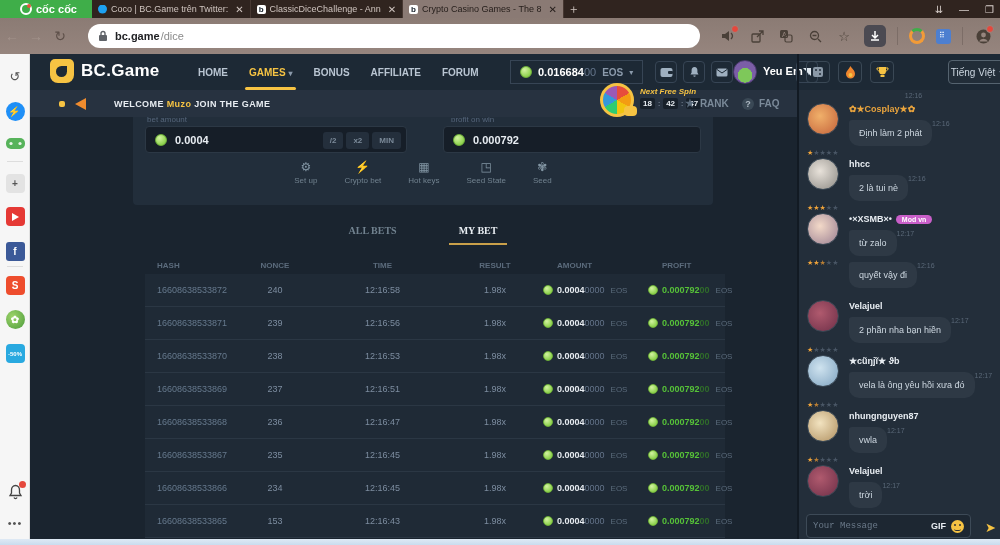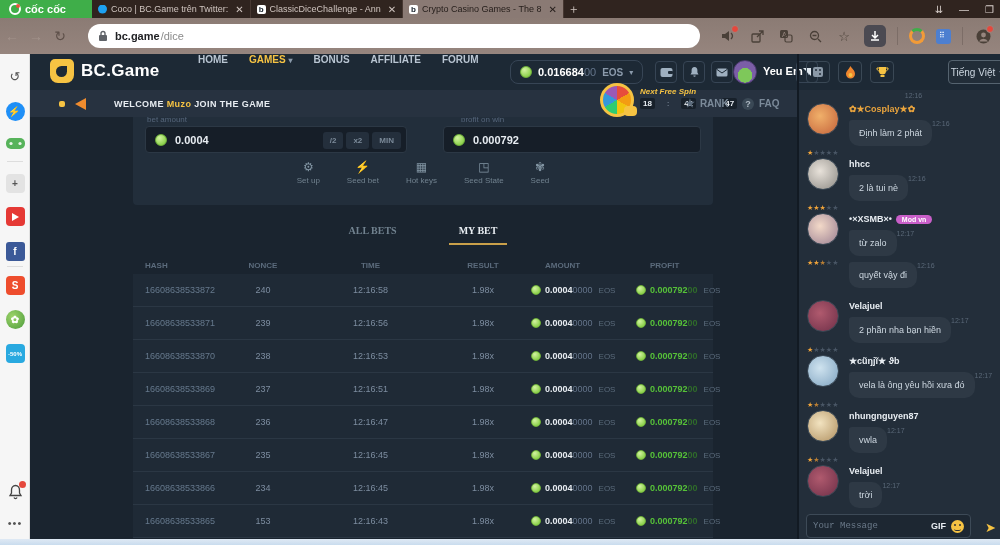--- a/index.html
+++ b/index.html
@@ -2,21 +2,21 @@
 <html><head>
 <meta charset="utf-8">
 <style>
   * { margin:0; padding:0; box-sizing:border-box; }
   html,body { background:#111; }
   body { font-family:"Liberation Sans", sans-serif; }
   .frame { position:relative; width:1000px; height:545px; overflow:hidden; background:#1a242f; }
 
   
   .tabbar { position:absolute; left:0; top:0; width:1000px; height:18px; background:#30241f; display:flex; align-items:stretch; }
-  .brand { width:92px; background:#3fae49; color:#fff; font-weight:bold; font-size:11px; display:flex; align-items:center; gap:4px; padding-left:9px; }
+  .brand { width:92px; background:#3fae49; color:#fff; font-weight:bold; font-size:11px; display:flex; align-items:center; gap:4px; padding-left:20px; }
   .brand .logo-ring { width:12px; height:12px; border-radius:50%; border:2px solid #fff; background:#3fae49; position:relative; }
   .brand .logo-ring:after { content:""; position:absolute; right:-1px; top:-1px; width:4px; height:4px; border-radius:50%; background:#e5533d; }
   .tab { display:flex; align-items:center; gap:4px; padding:0 6px; color:#cfc4bf; font-size:9px; border-right:1px solid #473832; max-width:175px; }
   .tab .fav { width:9px; height:9px; border-radius:2px; flex:0 0 auto; }
   .fav-tw { background:#1da1f2; clip-path:circle(50%); }
   .fav-bc { background:#fff; color:#16202a; font-size:8px; font-weight:bold; display:flex; align-items:center; justify-content:center; border-radius:2px; }
   .tab .ttl { white-space:nowrap; overflow:hidden; max-width:128px; }
   .tab .x { color:#cfc4bf; font-size:10px; margin-left:3px; cursor:pointer; }
   .tab.active { background:#8a7a74; color:#241d1a; }
   .tab.active .x { color:#241d1a; }
@@ -47,25 +47,25 @@
   .bell-wrap { position:relative; }
   .bell-wrap:after { content:""; position:absolute; right:-3px; top:-3px; width:7px; height:7px; border-radius:50%; background:#e5483d; }
 
   
   .site-header { position:absolute; left:30px; top:54px; width:970px; height:36px; background:#1d2935; }
   .vdivider { position:absolute; left:797px; top:54px; width:2px; height:491px; background:#121a23; }
   .logo { position:absolute; left:20px; top:5px; display:flex; align-items:center; gap:7px; }
   .logo-shield { width:24px; height:24px; background:#f6c343; border-radius:5px 5px 8px 8px; position:relative; }
   .logo-shield:after { content:""; position:absolute; left:6px; top:7px; width:11px; height:11px; background:#1d2935; border-radius:50% 0 50% 50%; }
   .logo-text { color:#fff; font-weight:bold; font-size:17px; letter-spacing:.3px; }
-  .nav { position:absolute; left:168px; top:0; height:36px; display:flex; gap:21px; }
+  .nav { position:absolute; left:168px; top:0; height:36px; display:flex; align-items:center; gap:21px; }
   .nav a { color:#b9c5d2; font-size:10px; font-weight:bold; text-decoration:none; position:relative; }
   .nav a.active { color:#f6c343; }
   .nav a.active:after { content:""; position:absolute; left:-4px; right:-4px; bottom:-12px; height:3px; background:#f6c343; border-radius:2px; }
-  .balance { position:absolute; left:480px; top:6px; height:24px; border:1px solid #374555; border-radius:8px; display:flex; align-items:center; gap:6px; padding:0 9px; }
+  .balance { position:absolute; left:480px; top:6px; height:24px; border:1px solid #374555; border-radius:0; display:flex; align-items:center; gap:6px; padding:0 9px; }
   .coin { width:12px; height:12px; border-radius:50%; background:radial-gradient(circle at 35% 30%, #d2f2a0, #8fd24f 70%); border:1.5px solid #6fb13a; flex:0 0 auto; }
   .bal-num { color:#fff; font-size:11px; font-weight:bold; }
   .bal-num .dim, .dim { color:#64748a; font-weight:normal; }
   .bal-cur { color:#8b9aab; font-size:10px; font-weight:bold; }
   .caret { color:#8b9aab; font-size:8px; }
   .hbtn { position:absolute; top:7px; width:22px; height:22px; border:1px solid #374555; border-radius:4px; display:flex; align-items:center; justify-content:center; }
   .avatar { position:absolute; left:703px; top:6px; width:24px; height:24px; border-radius:50%; background:radial-gradient(circle at 50% 65%, #7ec85a 0 40%, #7b5ea7 41%); border:1px solid #4b3a6e; }
   .uname { position:absolute; left:733px; top:11px; color:#fff; font-size:11px; font-weight:bold; }
   .uname .caret { margin-left:4px; }
 
@@ -76,21 +76,21 @@
   .banner { position:absolute; left:30px; top:90px; width:767px; height:27px; background:#273240; display:flex; align-items:center; }
   .mega { margin-left:45px; width:0; height:0; border-top:6px solid transparent; border-bottom:6px solid transparent; border-right:11px solid #f08c2e; position:relative; }
   .mega:after { content:""; position:absolute; left:-16px; top:-3px; width:6px; height:6px; background:#f6c343; border-radius:2px; }
   .banner-text { margin-left:28px; color:#e8edf2; font-size:9px; font-weight:bold; letter-spacing:.4px; }
   .banner-text .hl { color:#f6c343; }
   .spin { position:absolute; left:570px; top:-7px; display:flex; gap:6px; }
   .wheel { width:34px; height:34px; border-radius:50%; background:conic-gradient(#e74c3c 0 60deg,#f39c12 0 120deg,#f1c40f 0 180deg,#2ecc71 0 240deg,#3498db 0 300deg,#9b59b6 0 360deg); border:3px solid #f6c343; position:relative; }
   .wheel:after { content:""; position:absolute; right:-6px; bottom:-2px; width:13px; height:10px; background:#f6c343; border-radius:4px; }
   .spin-col { display:flex; flex-direction:column; gap:2px; padding-top:4px; }
   .spin-lbl { color:#f6c343; font-size:8px; font-weight:bold; font-style:italic; }
-  .timer { display:flex; gap:12px; align-items:center; color:#9fb0c0; font-size:8px; }
+  .timer { display:flex; gap:3px; align-items:center; color:#9fb0c0; font-size:8px; }
   .timer b { background:#17202a; color:#e8edf2; border-radius:2px; padding:1px 3px; font-size:8px; }
   .blink { display:flex; align-items:center; gap:5px; color:#7b8a99; font-size:10px; font-weight:bold; position:absolute; }
   .blink .ic { font-size:11px; color:#5b6b7c; }
   .faq-ic { width:12px; height:12px; border-radius:50%; background:#3a4855; color:#aeb9c4; font-size:9px; display:flex; align-items:center; justify-content:center; font-weight:bold; }
 
   .main-panel { position:absolute; left:133px; top:117px; width:580px; height:88px; background:#222e3b; border-radius:0 0 4px 4px; }
   .cut-lbl { position:absolute; top:-2px; font-size:8px; color:#55657a; overflow:hidden; height:7px; line-height:10px; }
   .inp { position:absolute; top:9px; height:27px; background:#161e28; border:1px solid #2c3845; border-radius:4px; display:flex; align-items:center; gap:8px; padding:0 9px; }
   .inp .val { color:#e8edf2; font-size:11px; font-weight:bold; }
   .inp-btns { position:absolute; right:5px; top:0; height:27px; display:flex; gap:3px; align-items:center; }
@@ -98,21 +98,21 @@
   .tools { position:absolute; left:0; top:44px; width:580px; display:flex; justify-content:center; gap:27px; }
   .tool { display:flex; flex-direction:column; align-items:center; gap:3px; color:#71828f; }
   .tool .tg { font-size:12px; color:#8295a3; line-height:12px; }
   .tool .tl { font-size:8px; }
 
   .bet-tabs { position:absolute; left:133px; top:225px; width:580px; display:flex; justify-content:center; gap:62px;font-family:Liberation Serif, serif; }
   .btab { font-size:10px; font-weight:bold; color:#71828f; padding-bottom:9px; position:relative; }
   .btab.active { color:#e8edf2; }
   .btab.active:after { content:""; position:absolute; left:-10px; right:-10px; bottom:0; height:2px; background:#c9a04a; }
 
-  .thead, .trow { position:relative; left:0; display:grid; grid-template-columns:95px 70px 145px 80px 105px 85px; align-items:center; width:580px; }
+  .thead, .trow { position:relative; left:12px; display:grid; grid-template-columns:95px 70px 145px 80px 105px 85px; align-items:center; width:580px; }
   .table { position:absolute; left:133px; top:256px; width:580px; }
   .thead { height:18px; color:#5b6b7c; font-size:8px; font-weight:bold; }
   .thead div { text-align:center; }
   .thead .h-hash { text-align:left; padding-left:12px; }
   .thead .h-amt, .thead .h-pro { text-align:left; padding-left:22px; }
   .trow { height:33px; background:#1f2a36; border-bottom:1px solid #2b3744; font-size:9px; color:#7d8da0; }
   .trow .c { text-align:center; }
   .trow .hash { text-align:left; padding-left:12px; color:#66798d; }
   .amt-g { display:flex; align-items:center; gap:4px; padding-left:8px; }
   .amt-g .coin { width:10px; height:10px; }
@@ -383,42 +383,42 @@
         <span>RANK</span>
       </div>
     <div class="blink" style="left:712px;">
         <span class="faq-ic">?</span>
         <span>FAQ</span>
       </div>
   </div>
 
   <div class="main-panel">
     <span class="cut-lbl" style="left:14px;">bet amount</span>
-    <span class="cut-lbl" style="left:328px;">profit on win</span>
+    <span class="cut-lbl" style="left:318px;">profit on win</span>
     <div class="inp" style="left:12px; width:262px;">
       <span class="coin"></span>
       <span class="val">0.0004</span>
       <span class="inp-btns">
         <span class="mini-btn">/2</span>
         <span class="mini-btn">x2</span>
         <span class="mini-btn">MIN</span>
       </span>
     </div>
     <div class="inp" style="left:310px; width:258px;">
       <span class="coin"></span>
       <span class="val">0.000792</span>
     </div>
     <div class="tools">
       <div class="tool">
           <span class="tg">⚙</span>
           <span class="tl">Set up</span>
         </div>
       <div class="tool">
           <span class="tg">⚡</span>
-          <span class="tl">Seed bet</span>
+          <span class="tl">Crypto bet</span>
         </div>
       <div class="tool">
           <span class="tg">▦</span>
           <span class="tl">Hot keys</span>
         </div>
       <div class="tool">
           <span class="tg">◳</span>
           <span class="tl">Seed State</span>
         </div>
       <div class="tool">

